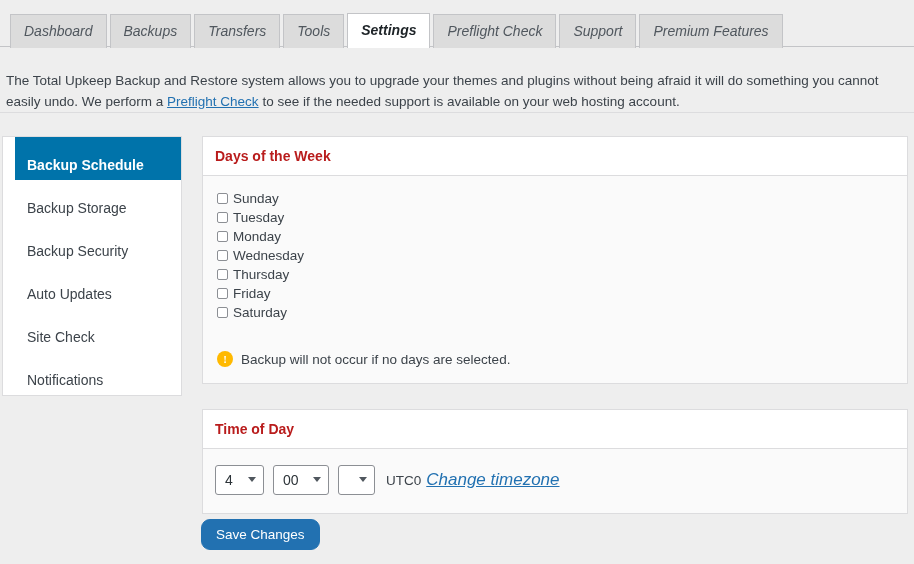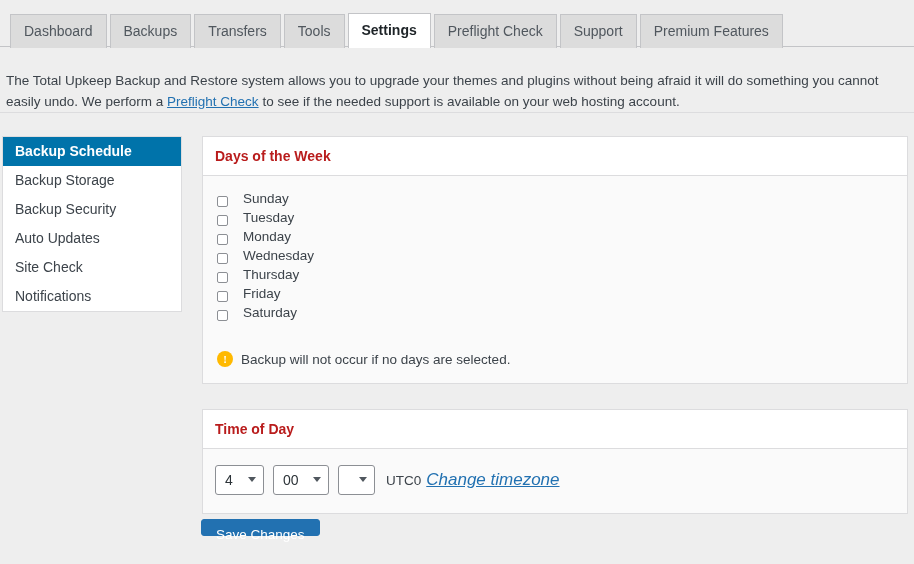--- a/index.html
+++ b/index.html
@@ -40,20 +40,21 @@
     margin-right: 3px;
     vertical-align: bottom;
     background: #dcdcdc;
     border: 1px solid #c3c4c7;
     border-bottom: none;
     color: #50575e;
     font-size: 14px;
     text-decoration: none;
     white-space: nowrap;
     cursor: pointer;
+    font-style: italic;
   }
   .tab.active {
     background: #ffffff;
     color: #1d2327;
     font-weight: bold;
     position: relative;
     z-index: 3;
     height: 35px;
     line-height: 33px;
   }
@@ -90,26 +91,27 @@
     left: 2px;
     top: 136px;
     width: 180px;
     box-sizing: border-box;
     background: #ffffff;
     border: 1px solid #dcdcde;
   }
   .nav-item {
     display: block;
     box-sizing: border-box;
-    padding: 6px 0 6px 12px;
+    padding: 20px 0 6px 12px;
     font-size: 14px;
     line-height: 17px;
     color: #3c434a;
     text-decoration: none;
     cursor: pointer;
+    margin-left: 12px;
   }
   .nav-item.active {
     background: #0073aa;
     color: #ffffff;
     font-weight: bold;
   }
 
   
   .panel {
     position: absolute;
@@ -128,25 +130,24 @@
   .panel-body {
     padding: 14px 12px 16px 12px;
   }
 
   #panel-days { left: 202px; top: 136px; width: 706px; }
   #panel-time { left: 202px; top: 409px; width: 706px; }
 
   
   .check-row {
     display: flex;
-    align-items: flex-end;
+    align-items: center;
     margin-bottom: 2px;
     height: 17px;
     cursor: pointer;
-    gap: 10px;
   }
   .cb {
     -webkit-appearance: none;
     appearance: none;
     width: 11px;
     height: 11px;
     box-sizing: border-box;
     border: 1px solid #8c8f94;
     border-radius: 2px;
     background: #ffffff;
@@ -239,25 +240,25 @@
     font-size: 17px;
     cursor: pointer;
   }
 
   
   #save-button {
     position: absolute;
     left: 201px;
     top: 519px;
     box-sizing: border-box;
-    height: 17px;
+    height: 31px;
     padding: 0 14px;
     background: #2271b1;
     border: 1px solid #2271b1;
-    border-radius: 3px;
+    border-radius: 9px;
     color: #ffffff;
     font-family: "Liberation Sans", sans-serif;
     font-size: 13.5px;
     line-height: 29px;
     cursor: pointer;
   }
 </style>
 </head>
 <body>
 

